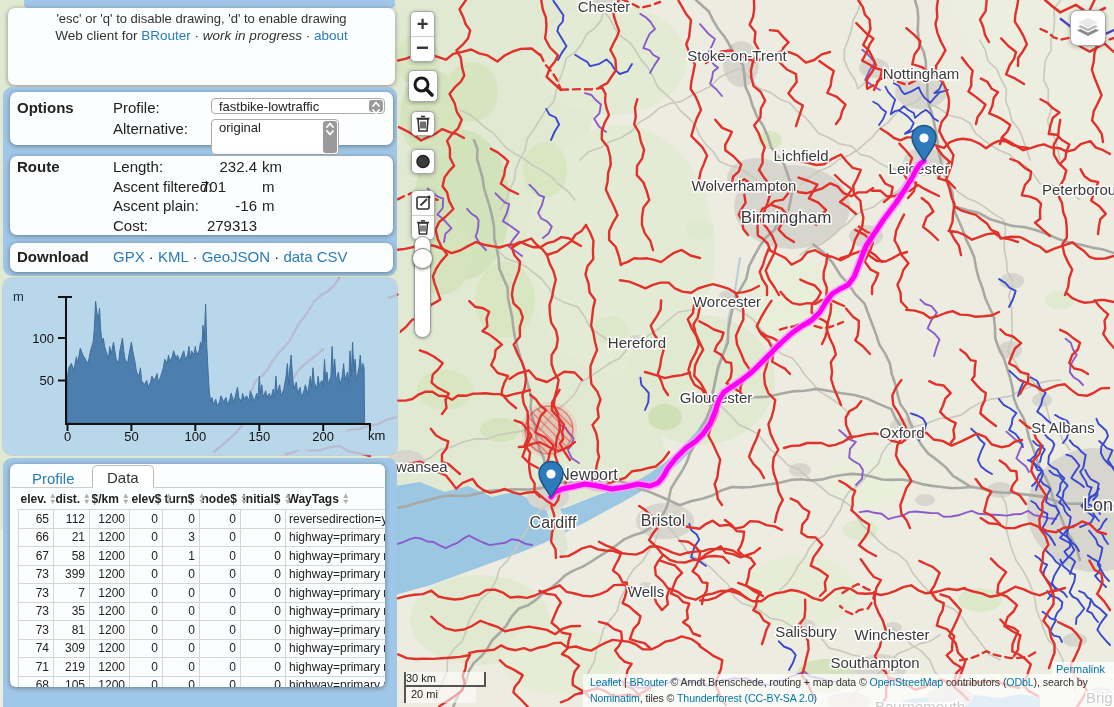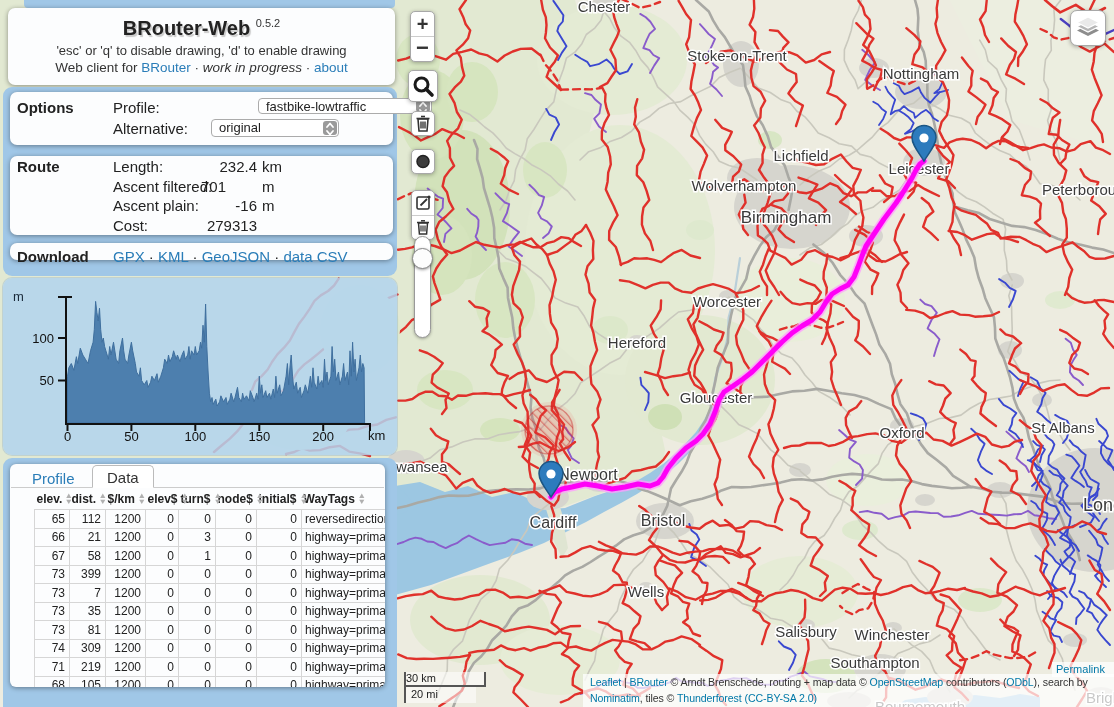--- a/index.html
+++ b/index.html
@@ -9,21 +9,21 @@
 .ctl { position:absolute; background:#fff; border:1px solid #a8a8a8; border-radius:5px;
        box-shadow:0 1px 4px rgba(0,0,0,0.3); }
 a { text-decoration:none; }
 .lnk { color:#2a7db8; }
 .sel { position:absolute; background:#fff; border:1px solid #ababab; border-radius:4px;
        font-size:13px; color:#222; line-height:15px; padding-left:7px; }
 .spin { position:absolute; right:1px; top:1px; bottom:1px; width:14px; border-radius:3px;
         background:#9a9a9a; }
 .spin svg { display:block; margin:1px auto 0; }
 .lab { position:absolute; font-size:15px; color:#222; }
-.dt { border-collapse:collapse; font-size:12px; color:#222; table-layout:fixed; width:375px;margin-left:16px; }
+.dt { border-collapse:collapse; font-size:12px; color:#222; table-layout:fixed; width:375px; }
 .dt col.c1 { width:35px; } .dt col.c2 { width:36px; } .dt col.c3 { width:40px; }
 .dt col.c4 { width:33px; } .dt col.c5 { width:37px; } .dt col.c6 { width:41px; }
 .dt col.c7 { width:45px; } .dt col.c8 { width:108px; }
 .dt th { font-weight:bold; text-align:left; padding:3.5px 0 3.5px 2px; font-size:12px; white-space:nowrap; }
 .dt td { border:1px solid #d6d6d6; padding:1.5px 4px 1.5px 3px; line-height:14.5px; white-space:nowrap; overflow:hidden; }
 .dt td.n { text-align:right; }
 .dt td.w { text-align:left; }
 .sa { display:inline-block; font-size:7.5px; color:#b0b0b0; line-height:6px; vertical-align:middle;
       margin-left:3px; transform:scaleX(1.15); }
 </style></head>
@@ -383,38 +383,37 @@
       </g>
 <g transform="translate(924,161)">
         <path d="M0,0 C-6.5,-10 -12,-16.5 -12,-23.5 A12,12 0 1 1 12,-23.5 C12,-16.5 6.5,-10 0,0 Z" fill="#2d7bbd" stroke="#1c5684" stroke-width="1.5"></path>
         <circle cx="0" cy="-23" r="4.6" fill="#ffffff"></circle>
       </g>
     </svg>
 
 <div style="position:absolute; left:24px; top:0; width:371px; height:8px; background:#a0c7e7; border-radius:0 0 4px 4px;"></div>
 
 <div class="box" style="left:8px; top:8px; width:387px; height:77px; text-align:center;">
-  <div style="margin-top:9px; font-size:20px; font-weight:bold; color:#222; text-shadow:1.5px 1.5px 1px #c9c9c9;">BRouter-Web <span style="font-size:11px; font-weight:normal; color:#333; vertical-align:8px; text-shadow:none;">0.5.2</span></div>
   <div style="font-size:13px; color:#333; margin-top:3px;">'esc' or 'q' to disable drawing, 'd' to enable drawing</div>
   <div style="font-size:13.5px; color:#333; margin-top:2px;">Web client for <a class="lnk">BRouter</a> · <i>work in progress</i> · <a class="lnk">about</a></div>
 </div>
 
 <div class="bluewrap" style="left:3px; top:87px; width:394px; height:189px;"></div>
 
 <div class="box" style="left:10px; top:92px; width:383px; height:53px;">
   <div class="lab" style="left:7px; top:7px; font-weight:bold;">Options</div>
   <div class="lab" style="left:103px; top:7px;">Profile:</div>
   <div class="lab" style="left:103px; top:28px;text-align:right;">Alternative:</div>
-  <div class="sel" style="left:201px; top:6px; width:174px; height:16px;margin-left:47px;">fastbike-lowtraffic<span class="spin">
+  <div class="sel" style="left:201px; top:6px; width:174px; height:16px;">fastbike-lowtraffic<span class="spin">
           <svg width="10" height="14" viewBox="0 0 10 14">
             <path d="M2,5 L5,1.5 L8,5" fill="none" stroke="#fff" stroke-width="1.8" stroke-linecap="round" stroke-linejoin="round"></path>
             <path d="M2,9 L5,12.5 L8,9" fill="none" stroke="#fff" stroke-width="1.8" stroke-linecap="round" stroke-linejoin="round"></path>
           </svg>
         </span></div>
-  <div class="sel" style="left:201px; top:27px; width:128px; height:18px;">original<span class="spin">
+  <div class="sel" style="left:201px; top:27px; width:128px; height:36px;">original<span class="spin">
           <svg width="10" height="14" viewBox="0 0 10 14">
             <path d="M2,5 L5,1.5 L8,5" fill="none" stroke="#fff" stroke-width="1.8" stroke-linecap="round" stroke-linejoin="round"></path>
             <path d="M2,9 L5,12.5 L8,9" fill="none" stroke="#fff" stroke-width="1.8" stroke-linecap="round" stroke-linejoin="round"></path>
           </svg>
         </span></div>
 </div>
 
 <div class="box" style="left:10px; top:156px; width:383px; height:79px;">
   <div class="lab" style="left:7px; top:2px; font-weight:bold;">Route</div>
   <div class="lab" style="left:103px; top:2px;">Length:</div>
@@ -423,21 +422,21 @@
   <div class="lab" style="left:103px; top:21.5px;">Ascent filtered:</div>
       <div class="lab" style="left:160px; top:21.5px; width:87px; text-align:center;">701</div>
       <div class="lab" style="left:252px; top:21.5px;">m</div>
   <div class="lab" style="left:103px; top:41px;">Ascent plain:</div>
       <div class="lab" style="left:160px; top:41px; width:87px; text-align:right;">-16</div>
       <div class="lab" style="left:252px; top:41px;">m</div>
   <div class="lab" style="left:103px; top:60.5px;">Cost:</div>
       <div class="lab" style="left:160px; top:60.5px; width:87px; text-align:right;">279313</div>
 </div>
 
-<div class="box" style="left:10px; top:243px; width:383px; height:17px;">
+<div class="box" style="left:10px; top:243px; width:383px; height:29px;">
   <div class="lab" style="left:7px; top:5px; font-weight:bold;">Download</div>
   <div class="lab" style="left:103px; top:5px;"><a class="lnk">GPX</a> · <a class="lnk">KML</a> · <a class="lnk">GeoJSON</a> · <a class="lnk">data CSV</a></div>
 </div>
 
 <div style="position:absolute; left:3px; top:278px; width:394px; height:177px; border-radius:9px;
      background:rgba(178,211,238,0.85); box-shadow:0 0 0 1px rgba(120,160,200,0.3);"></div>
 <svg width="1114" height="707" viewBox="0 0 1114 707" style="position:absolute;left:0;top:0;pointer-events:none">
       <polygon points="67.5,423.0 67.5,376.2 68.8,367.8 71.3,363.5 73.9,370.3 76.4,356.7 77.7,363.5 80.3,348.2 82.8,355.0 85.4,359.2 88.0,363.5 90.5,350.8 93.1,342.2 94.3,329.5 95.6,301.4 96.9,312.5 98.2,321.0 99.5,308.2 100.7,329.5 102.0,342.2 103.3,338.0 104.6,346.5 105.9,350.8 108.4,359.2 109.7,346.5 111.0,355.0 113.5,342.2 114.8,350.8 116.1,359.2 118.6,363.5 119.9,350.8 122.5,338.0 123.7,350.8 125.0,359.2 127.6,363.5 128.9,355.0 131.4,342.2 132.7,350.8 135.3,363.5 136.5,372.0 139.1,376.2 140.4,367.8 141.6,380.5 144.2,384.8 146.8,380.5 148.0,387.3 150.6,382.2 151.9,376.2 154.4,380.5 157.0,373.7 158.3,382.2 160.8,376.2 163.4,367.8 164.7,359.2 167.2,363.5 168.5,355.0 169.8,361.8 172.3,356.7 173.6,350.8 176.2,359.2 177.4,355.0 180.0,361.8 181.3,356.7 183.8,350.8 185.1,359.2 187.7,355.0 188.9,346.5 190.2,359.2 191.5,350.8 194.1,355.0 195.3,346.5 196.6,355.0 199.2,350.8 200.5,342.2 201.7,348.2 203.0,325.2 204.3,342.2 205.6,304.0 206.8,346.5 208.1,372.0 209.4,393.2 210.7,401.8 212.0,397.5 213.2,404.3 215.8,399.2 217.1,406.0 219.6,401.8 220.9,395.8 223.5,401.8 226.0,397.5 227.3,404.3 229.9,399.2 231.1,393.2 233.7,401.8 235.0,397.5 237.5,387.3 238.8,397.5 241.4,401.8 242.6,393.2 243.9,399.2 246.5,395.8 249.0,400.9 250.3,390.7 252.9,397.5 254.1,401.8 256.7,393.2 258.0,399.2 259.3,376.2 260.5,393.2 261.8,384.8 263.1,397.5 265.7,390.7 266.9,397.5 269.5,393.2 270.8,399.2 273.3,389.0 274.6,397.5 275.9,376.2 277.2,393.2 279.7,384.8 281.0,395.8 283.5,390.7 286.1,376.2 287.4,363.5 288.7,384.8 289.9,367.8 291.2,355.0 292.5,376.2 293.8,389.0 296.3,382.2 297.6,393.2 300.2,387.3 301.4,397.5 304.0,390.7 305.3,384.8 307.8,393.2 310.4,376.2 311.7,387.3 313.0,367.8 314.2,382.2 316.8,389.0 318.1,376.2 319.3,384.8 321.9,380.5 323.2,387.3 324.5,359.2 325.7,380.5 327.0,372.0 328.3,384.8 330.9,376.2 332.1,346.5 333.4,372.0 334.7,359.2 336.0,380.5 338.5,372.0 339.8,384.8 342.4,376.2 343.6,363.5 344.9,380.5 347.5,372.0 348.7,384.8 350.0,350.8 351.3,376.2 352.6,342.2 353.9,372.0 355.1,359.2 356.4,380.5 359.0,367.8 360.3,355.0 361.5,372.0 362.8,363.5 364.1,367.8 364.6,423.0" fill="#4d7fae" stroke="#3f6f9e" stroke-width="1"></polygon>
 <line x1="66" y1="296" x2="66" y2="424" stroke="#111" stroke-width="2"></line>
 <line x1="65" y1="424" x2="371" y2="424" stroke="#111" stroke-width="2"></line>

